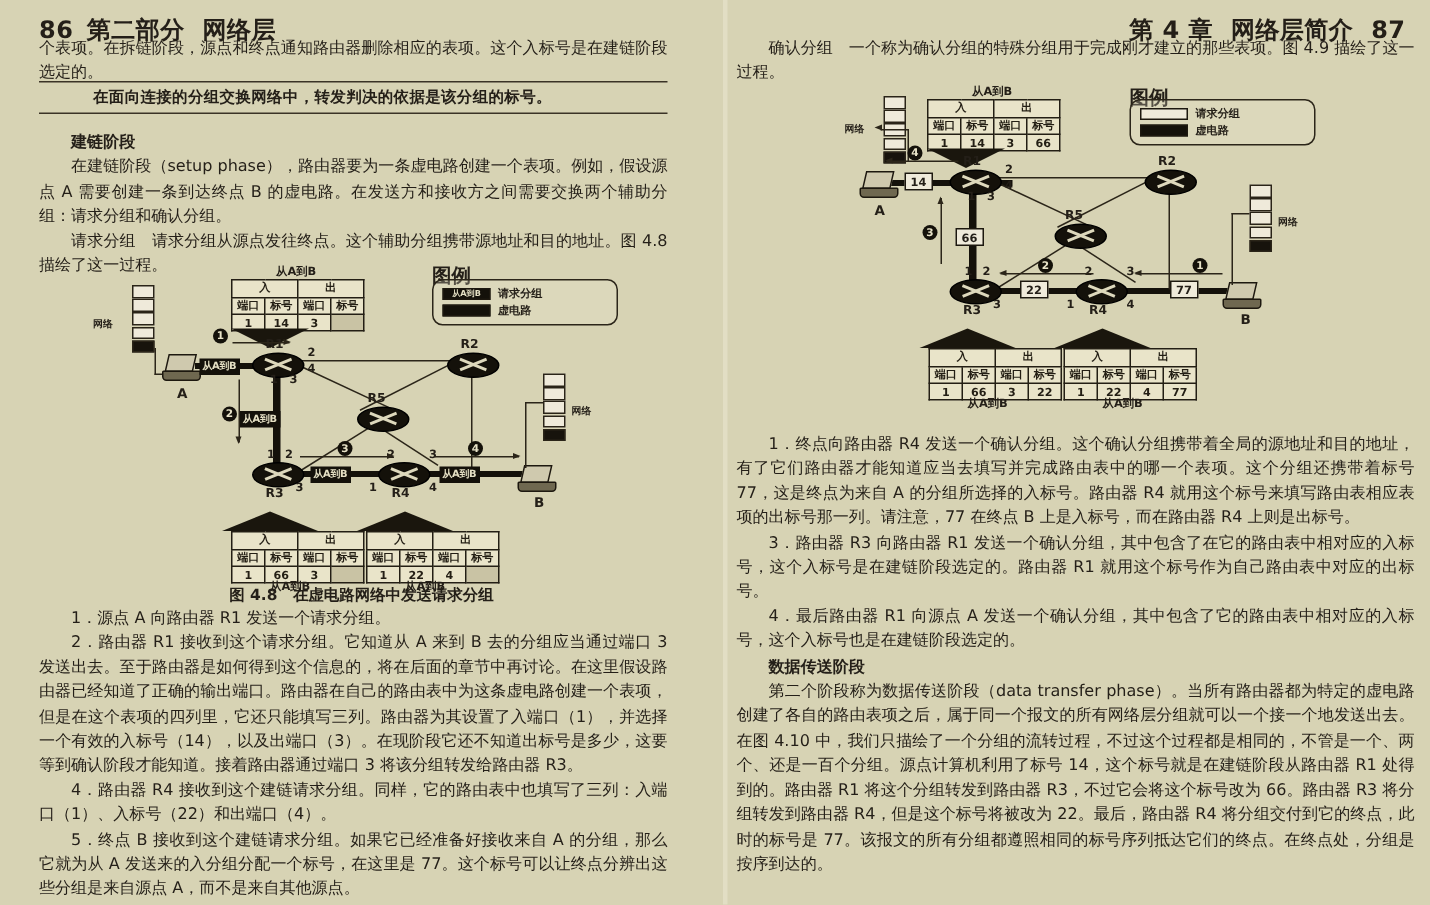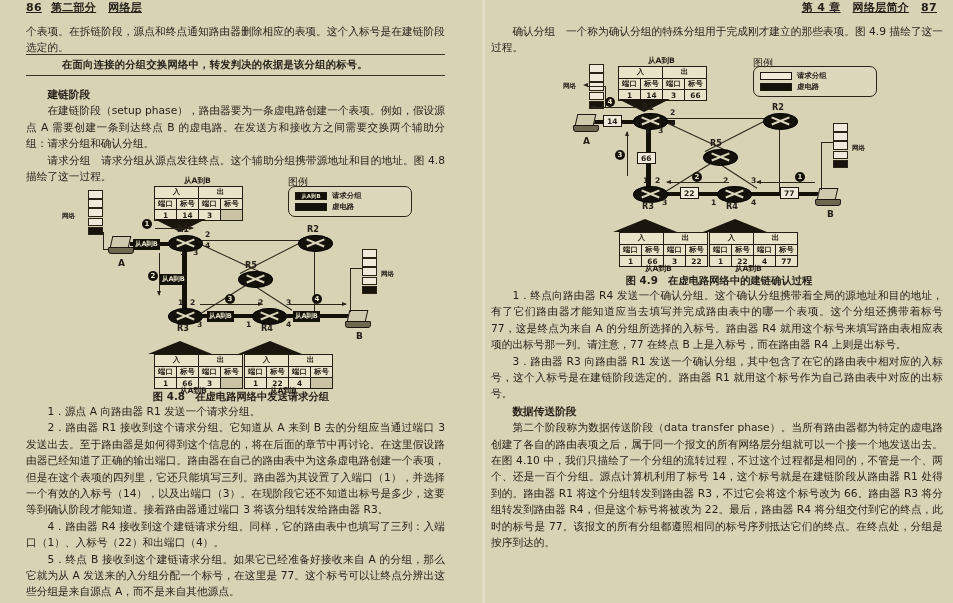--- a/index.html
+++ b/index.html
@@ -9,21 +9,21 @@
     font-family:"DejaVu Sans","Liberation Sans",sans-serif;
     color:#241f18;
   }
   .page{position:absolute;top:0;left:0;width:953px;height:603px;}
   .gutter{position:absolute;left:482px;top:0;width:3px;height:603px;background:#e6e2c9;opacity:.75;}
   .leaf{position:absolute;top:0;height:603px;}
   .leaf.left{left:0;width:482px;}
   .leaf.right{left:485px;width:468px;}
 
   
-  .runhead{position:absolute;top:0;font-weight:bold;font-size:11px;letter-spacing:.3px;text-decoration:underline;}
+  .runhead{position:absolute;top:10px;font-weight:bold;font-size:16px;letter-spacing:.3px;}
   .runhead.l{left:26px;}
   .runhead.r{right:16px;}
   .runhead .num{margin-right:9px;}
   .runhead .sec{margin-right:12px;}
 
   
   .col{position:absolute;font-size:10.7px;line-height:16.4px;text-align:justify;text-justify:inter-ideograph;}
   .col.l{left:26px;width:419px;}
   .col.r{left:6px;width:452px;}
   p{margin:0;}
@@ -101,21 +101,21 @@
 
   
   .legend{position:absolute;border:1.2px solid #2b2519;border-radius:7px;background:rgba(236,231,206,.25);
           padding:3px 6px;}
   .legend .row{display:flex;align-items:center;margin:1px 0;}
   .legend .sw{width:32px;height:8px;margin-right:5px;border:1px solid #1d180f;box-sizing:border-box;}
   .legend .sw.req{background:#14110a;color:#e5e0c4;font-size:5.4px;font-weight:bold;text-align:center;line-height:7px;}
   .legend .sw.vc{background:#14110a;}
   .legend .sw.open{background:#efeada;}
   .legend .txt{font-size:7.4px;font-weight:bold;}
-  .legendlbl{position:absolute;font-size:10px;font-weight:normal;}
+  .legendlbl{position:absolute;font-size:13px;font-weight:bold;}
 </style>
 </head>
 <body>
 
 <div class="page">
 
   <div class="gutter"></div>
 
   <div class="leaf left">
 
@@ -482,24 +482,24 @@
         <tr>
               <td>1</td>
               <td>22</td>
               <td>4</td>
               <td>77</td>
             </tr>
       </tbody>
         </table>
       <div class="rtcap" style="left:250px;top:202px;">从A到B</div>
 
-      <div class="figcap" style="left:0;top:212px;">图 4.9　在虚电路网络中的建链确认过程</div>
     </div>
 
     <div class="col r" style="top:288px;">
       <p class="ind">1．终点向路由器 R4 发送一个确认分组。这个确认分组携带着全局的源地址和目的地址，有了它们路由器才能知道应当去填写并完成路由表中的哪一个表项。这个分组还携带着标号 77，这是终点为来自 A 的分组所选择的入标号。路由器 R4 就用这个标号来填写路由表相应表项的出标号那一列。请注意，77 在终点 B 上是入标号，而在路由器 R4 上则是出标号。</p>
       <p class="ind">3．路由器 R3 向路由器 R1 发送一个确认分组，其中包含了在它的路由表中相对应的入标号，这个入标号是在建链阶段选定的。路由器 R1 就用这个标号作为自己路由表中对应的出标号。</p>
+      <p class="ind">4．最后路由器 R1 向源点 A 发送一个确认分组，其中包含了它的路由表中相对应的入标号，这个入标号也是在建链阶段选定的。</p>
       <p class="hd">数据传送阶段</p>
       <p class="ind">第二个阶段称为数据传送阶段（data transfer phase）。当所有路由器都为特定的虚电路创建了各自的路由表项之后，属于同一个报文的所有网络层分组就可以一个接一个地发送出去。在图 4.10 中，我们只描绘了一个分组的流转过程，不过这个过程都是相同的，不管是一个、两个、还是一百个分组。源点计算机利用了标号 14，这个标号就是在建链阶段从路由器 R1 处得到的。路由器 R1 将这个分组转发到路由器 R3，不过它会将这个标号改为 66。路由器 R3 将分组转发到路由器 R4，但是这个标号将被改为 22。最后，路由器 R4 将分组交付到它的终点，此时的标号是 77。该报文的所有分组都遵照相同的标号序列抵达它们的终点。在终点处，分组是按序到达的。</p>
     </div>
   </div>
 
 </div>
 
 </body></html>

